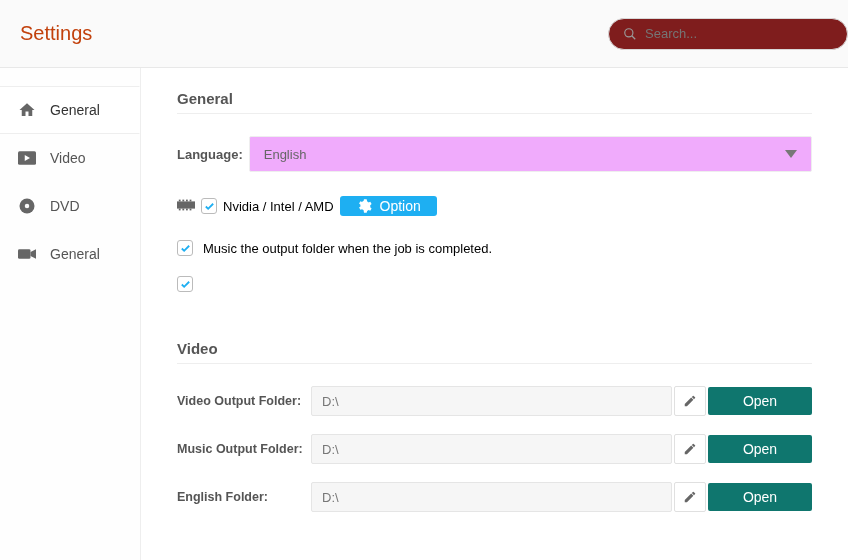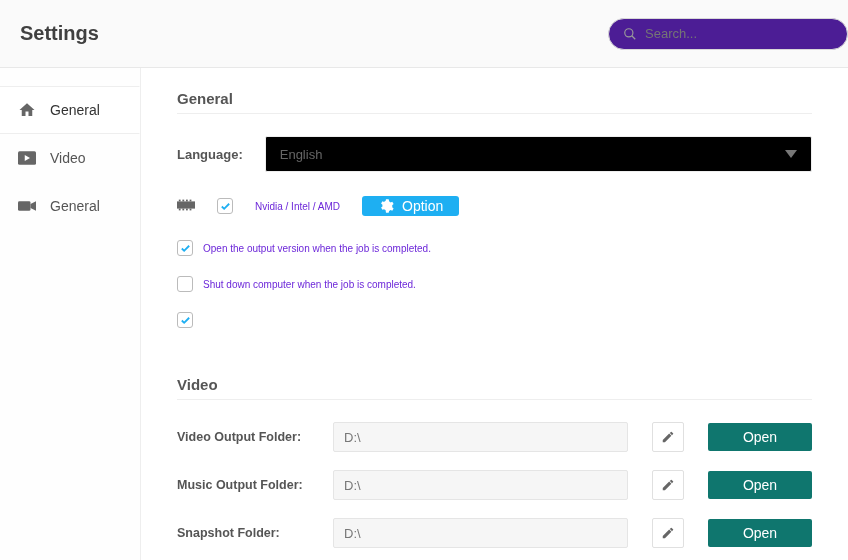--- a/index.html
+++ b/index.html
@@ -1,41 +1,41 @@
 <!DOCTYPE html>
 <html><head>
 <meta charset="utf-8">
 <style>
 * { margin: 0; padding: 0; box-sizing: border-box; font-family: Arial, Helvetica, sans-serif; }
 body { background: #fefefe; width: 848px; height: 560px; overflow: hidden; }
 .header { height: 68px; border-bottom: 1px solid #e8e8e8; display: flex; align-items: center; padding: 0 20px; background: #fafafa; }
-.title { font-size: 20px; color: #404040; font-weight: 700; }
+.title { font-size: 20px; color: #c2410c; font-weight: 400; }
 .search-wrap { margin-left: auto; margin-right: -20px; }
-.search { height: 32px; width: 240px; border: 1px solid #d8d8d8; border-radius: 16px; display: flex; align-items: center; padding: 0 14px; background: #4c1d95; }
+.search { height: 32px; width: 240px; border: 1px solid #d8d8d8; border-radius: 16px; display: flex; align-items: center; padding: 0 14px; background: #7f1d1d; }
 .search svg { flex-shrink: 0; }
 .search input { border: none; outline: none; font-size: 13px; color: #999; margin-left: 8px; width: 100%; background: transparent; }
 .body { display: flex; height: calc(560px - 68px); }
 .sidebar { width: 140px; padding-top: 18px; }
 .nav-item { height: 48px; display: flex; align-items: center; padding-left: 18px; gap: 14px; color: #555; font-size: 14px; cursor: pointer; position: relative; }
 .nav-item.active { background: #fff; border-top: 1px solid #eee; border-bottom: 1px solid #eee; border-right: 1px solid #fff; color: #333; }
 .nav-item.active::after { content:""; position:absolute; right:-1px; top:0; bottom:0; width:2px; background:#fff; }
 .nav-icon { width: 18px; height: 18px; display: flex; align-items: center; justify-content: center; color: #666; }
 .content { flex: 1; padding: 22px 36px; overflow-y: auto; border-left: 1px solid #eee; background: #fff; }
 .section-title { font-size: 15px; font-weight: bold; color: #555; border-bottom: 1px solid #eee; padding-bottom: 6px; margin-bottom: 22px; }
-.row { display: flex; align-items: center; margin-bottom: 24px; gap: 22px; }
+.row { display: flex; align-items: center; margin-bottom: 24px; gap: 6px; }
 .label { font-size: 13px; font-weight: bold; color: #555; }
-.select { flex: 1; height: 36px; background: #000000; border: 1px solid #eee; display: flex; align-items: center; padding: 0 14px; color: #666; font-size: 13px; border-radius: 2px; position: relative; cursor: pointer; }
+.select { flex: 1; height: 36px; background: #f0abfc; border: 1px solid #eee; display: flex; align-items: center; padding: 0 14px; color: #666; font-size: 13px; border-radius: 2px; position: relative; cursor: pointer; }
 .select .caret { margin-left: auto; width:0; height:0; border-left:6px solid transparent; border-right:6px solid transparent; border-top:8px solid #777; }
 .hw-icon { width: 18px; height: 12px; }
 .checkbox { width: 16px; height: 16px; border: 1px solid #bbb; border-radius: 3px; display: inline-flex; align-items: center; justify-content: center; background: #fff; cursor: pointer; flex-shrink:0; }
 .checkbox.checked svg { display:block; }
 .checkbox svg { display:none; }
-.small-text { font-size: 10px; color: #6d28d9; }
+.small-text { font-size: 13px; color: #000000; }
 .btn-primary { height: 20px; background: #1eaff2; color: #fff; border-radius: 3px; display: inline-flex; align-items: center; gap: 8px; padding: 0 16px; font-size: 14px; cursor: pointer; font-weight: 500; }
-.folder-row { display: flex; align-items: center; margin-bottom: 18px; gap: 24px; }
+.folder-row { display: flex; align-items: center; margin-bottom: 18px; gap: 2px; }
 .folder-label { font-size: 12.5px; font-weight: bold; color: #555; width: 132px; }
 .folder-input { flex: 1; height: 30px; background: #f6f6f6; border: 1px solid #e5e5e5; padding: 0 10px; font-size: 13px; color: #777; border-radius: 2px; display: flex; align-items: center; }
 .icon-btn { width: 32px; height: 30px; border: 1px solid #e0e0e0; border-radius: 2px; display: flex; align-items: center; justify-content: center; cursor: pointer; background: #fff; }
 .open-btn { width: 104px; height: 28px; background: #0f766e; color: #fff; border-radius: 2px; display: flex; align-items: center; justify-content: center; font-size: 14px; font-weight: 500; cursor: pointer; }
 .check-row { display: flex; align-items: center; gap: 10px; margin-bottom: 20px; }
 .section-gap { height: 28px; }
 </style>
 </head>
 <body>
 
@@ -63,20 +63,29 @@
       <span>General</span>
     </div>
     <div class="nav-item">
       <span class="nav-icon">
           <svg width="18" height="14" viewBox="0 0 24 18" fill="#666">
             <rect x="0" y="0" width="24" height="18" rx="2"></rect>
             <path d="M9 5 L16 9 L9 13 Z" fill="#fff"></path>
           </svg>
         </span>
       <span>Video</span>
+    </div>
+    <div class="nav-item">
+      <span class="nav-icon">
+          <svg width="18" height="18" viewBox="0 0 24 24" fill="#666">
+            <circle cx="12" cy="12" r="10"></circle>
+            <circle cx="12" cy="12" r="3" fill="#fafafa"></circle>
+          </svg>
+        </span>
+      <span>DVD</span>
     </div>
     <div class="nav-item">
       <span class="nav-icon">
           <svg width="20" height="14" viewBox="0 0 26 16" fill="#666">
             <rect x="0" y="1" width="18" height="14" rx="2"></rect>
             <path d="M18 5 L26 1 L26 15 L18 11 Z"></path>
           </svg>
         </span>
       <span>General</span>
     </div>
@@ -118,27 +127,23 @@
         <span>Option</span>
       </span>
     </div>
 
     <div class="check-row">
       <span class="checkbox checked">
           <svg width="11" height="11" viewBox="0 0 24 24" fill="none" stroke="#1eaff2" stroke-width="4">
             <polyline points="4 12 9 17 20 6"></polyline>
           </svg>
         </span>
-      <span class="small-text">Open the output version when the job is completed.</span>
-    </div>
-
-    <div class="check-row">
-      <span class="checkbox"></span>
-      <span class="small-text">Shut down computer when the job is completed.</span>
-    </div>
+      <span class="small-text">Music the output folder when the job is completed.</span>
+    </div>
+
 
     <div class="check-row">
       <span class="checkbox checked">
           <svg width="11" height="11" viewBox="0 0 24 24" fill="none" stroke="#1eaff2" stroke-width="4">
             <polyline points="4 12 9 17 20 6"></polyline>
           </svg>
         </span>
     </div>
 
     <div class="section-gap"></div>
@@ -169,21 +174,21 @@
           <svg width="14" height="14" viewBox="0 0 24 24" fill="#666">
             <path d="M3 17.25V21h3.75L17.81 9.94l-3.75-3.75L3 17.25zM20.71 7.04a1 1 0 000-1.41l-2.34-2.34a1 1 0 00-1.41 0l-1.83 1.83 3.75 3.75 1.83-1.83z"></path>
           </svg>
         </span>
       <span class="open-btn">
           <span>Open</span>
         </span>
     </div>
 
     <div class="folder-row">
-      <span class="folder-label">Snapshot Folder:</span>
+      <span class="folder-label">English Folder:</span>
       <span class="folder-input">
           <span>D:\</span>
         </span>
       <span class="icon-btn">
           <svg width="14" height="14" viewBox="0 0 24 24" fill="#666">
             <path d="M3 17.25V21h3.75L17.81 9.94l-3.75-3.75L3 17.25zM20.71 7.04a1 1 0 000-1.41l-2.34-2.34a1 1 0 00-1.41 0l-1.83 1.83 3.75 3.75 1.83-1.83z"></path>
           </svg>
         </span>
       <span class="open-btn">
           <span>Open</span>

